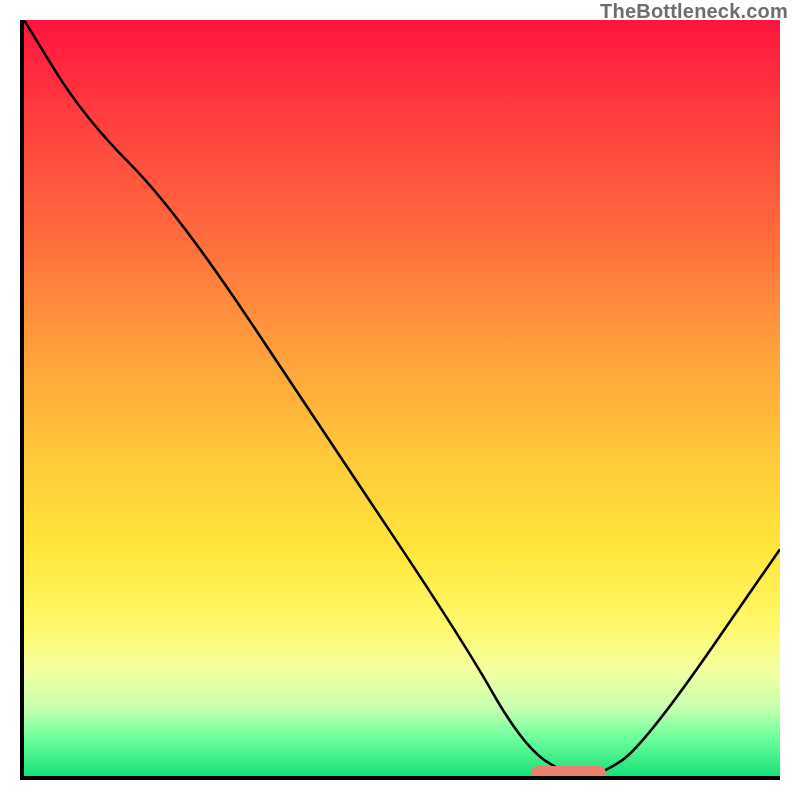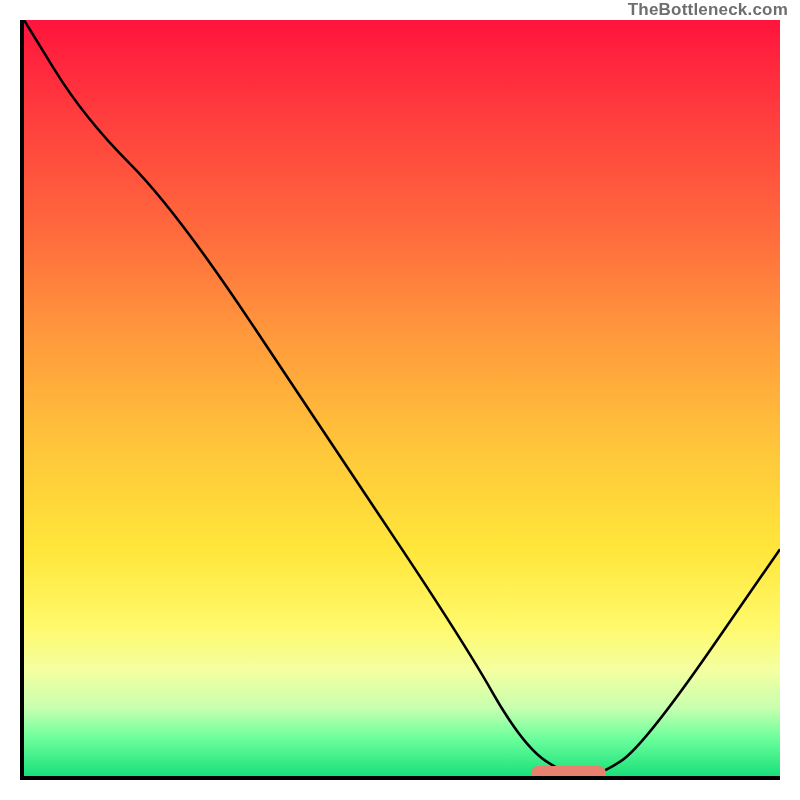--- a/index.html
+++ b/index.html
@@ -58,21 +58,21 @@
   .marker {
     position: absolute;
     height: 14px;
     border-radius: 7px;
     background: #e8816f;
   }
   .watermark {
     position: absolute;
     top: 0px;
     right: 12px;
-    font-size: 17px;
+    font-size: 20px;
     font-weight: 600;
     color: #6e6e6e;
     letter-spacing: 0.2px;
   }
 </style>
 </head>
 <body>
 
 <div class="chart-container">
 

